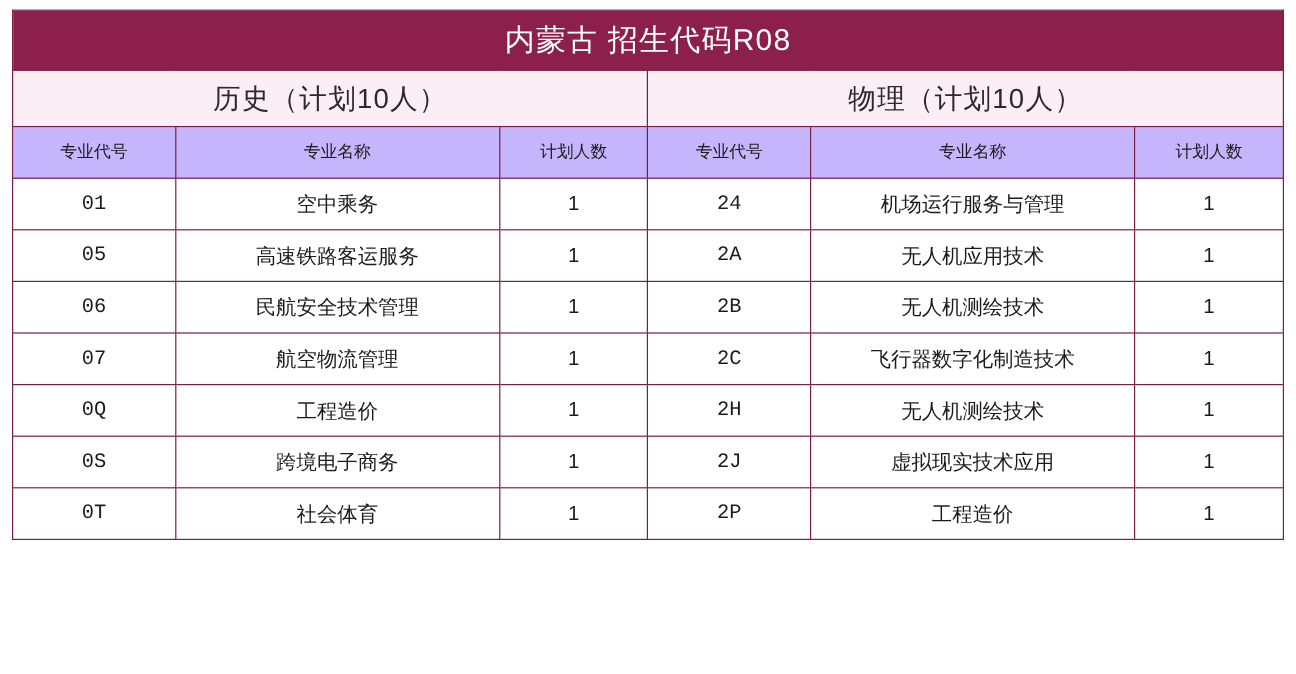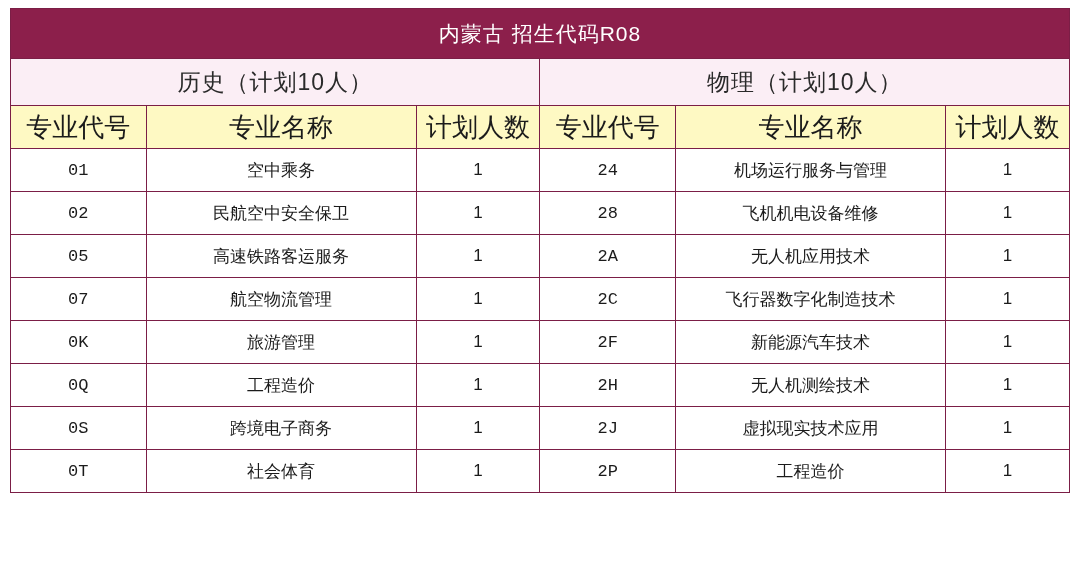--- a/index.html
+++ b/index.html
@@ -25,37 +25,37 @@
   }
   table.main td, table.main th {
     border: 1px solid #7b1e46;
     text-align: center;
     vertical-align: middle;
     font-weight: normal;
   }
   .title-row td {
     background: #8c1f4b;
     color: #ffffff;
-    font-size: 21px;
+    font-size: 25px;
     letter-spacing: 1px;
     height: 47px;
     border: 1px solid #8c1f4b;
   }
   .group-row td {
     background: #fbeef5;
     color: #2a2a2a;
     font-size: 23px;
     height: 44px;
     letter-spacing: 1px;
     margin-left: 12px;
   }
   .head-row td {
-    background: #fef9c3;
+    background: #c4b5fd;
     color: #1b1b1b;
-    font-size: 26px;
+    font-size: 14px;
     height: 40px;
   }
   .data-row td {
     background: #ffffff;
     color: #1b1b1b;
     font-size: 17px;
     height: 40px;
   }
   .code-cell {
     font-family: "Liberation Mono", "DejaVu Sans Mono", monospace;
@@ -102,49 +102,41 @@
 
       <tr class="data-row">
         <td class="code-cell">01</td>
         <td>空中乘务</td>
         <td class="num-cell">1</td>
         <td class="code-cell">24</td>
         <td>机场运行服务与管理</td>
         <td class="num-cell">1</td>
       </tr>
       <tr class="data-row">
-        <td class="code-cell">02</td>
-        <td>民航空中安全保卫</td>
-        <td class="num-cell">1</td>
-        <td class="code-cell">28</td>
-        <td>飞机机电设备维修</td>
-        <td class="num-cell">1</td>
-      </tr>
-      <tr class="data-row">
         <td class="code-cell">05</td>
         <td>高速铁路客运服务</td>
         <td class="num-cell">1</td>
         <td class="code-cell">2A</td>
         <td>无人机应用技术</td>
         <td class="num-cell">1</td>
       </tr>
       <tr class="data-row">
+        <td class="code-cell">06</td>
+        <td>民航安全技术管理</td>
+        <td class="num-cell">1</td>
+        <td class="code-cell">2B</td>
+        <td>无人机测绘技术</td>
+        <td class="num-cell">1</td>
+      </tr>
+      <tr class="data-row">
         <td class="code-cell">07</td>
         <td>航空物流管理</td>
         <td class="num-cell">1</td>
         <td class="code-cell">2C</td>
         <td>飞行器数字化制造技术</td>
-        <td class="num-cell">1</td>
-      </tr>
-      <tr class="data-row">
-        <td class="code-cell">0K</td>
-        <td>旅游管理</td>
-        <td class="num-cell">1</td>
-        <td class="code-cell">2F</td>
-        <td>新能源汽车技术</td>
         <td class="num-cell">1</td>
       </tr>
       <tr class="data-row">
         <td class="code-cell">0Q</td>
         <td>工程造价</td>
         <td class="num-cell">1</td>
         <td class="code-cell">2H</td>
         <td>无人机测绘技术</td>
         <td class="num-cell">1</td>
       </tr>

